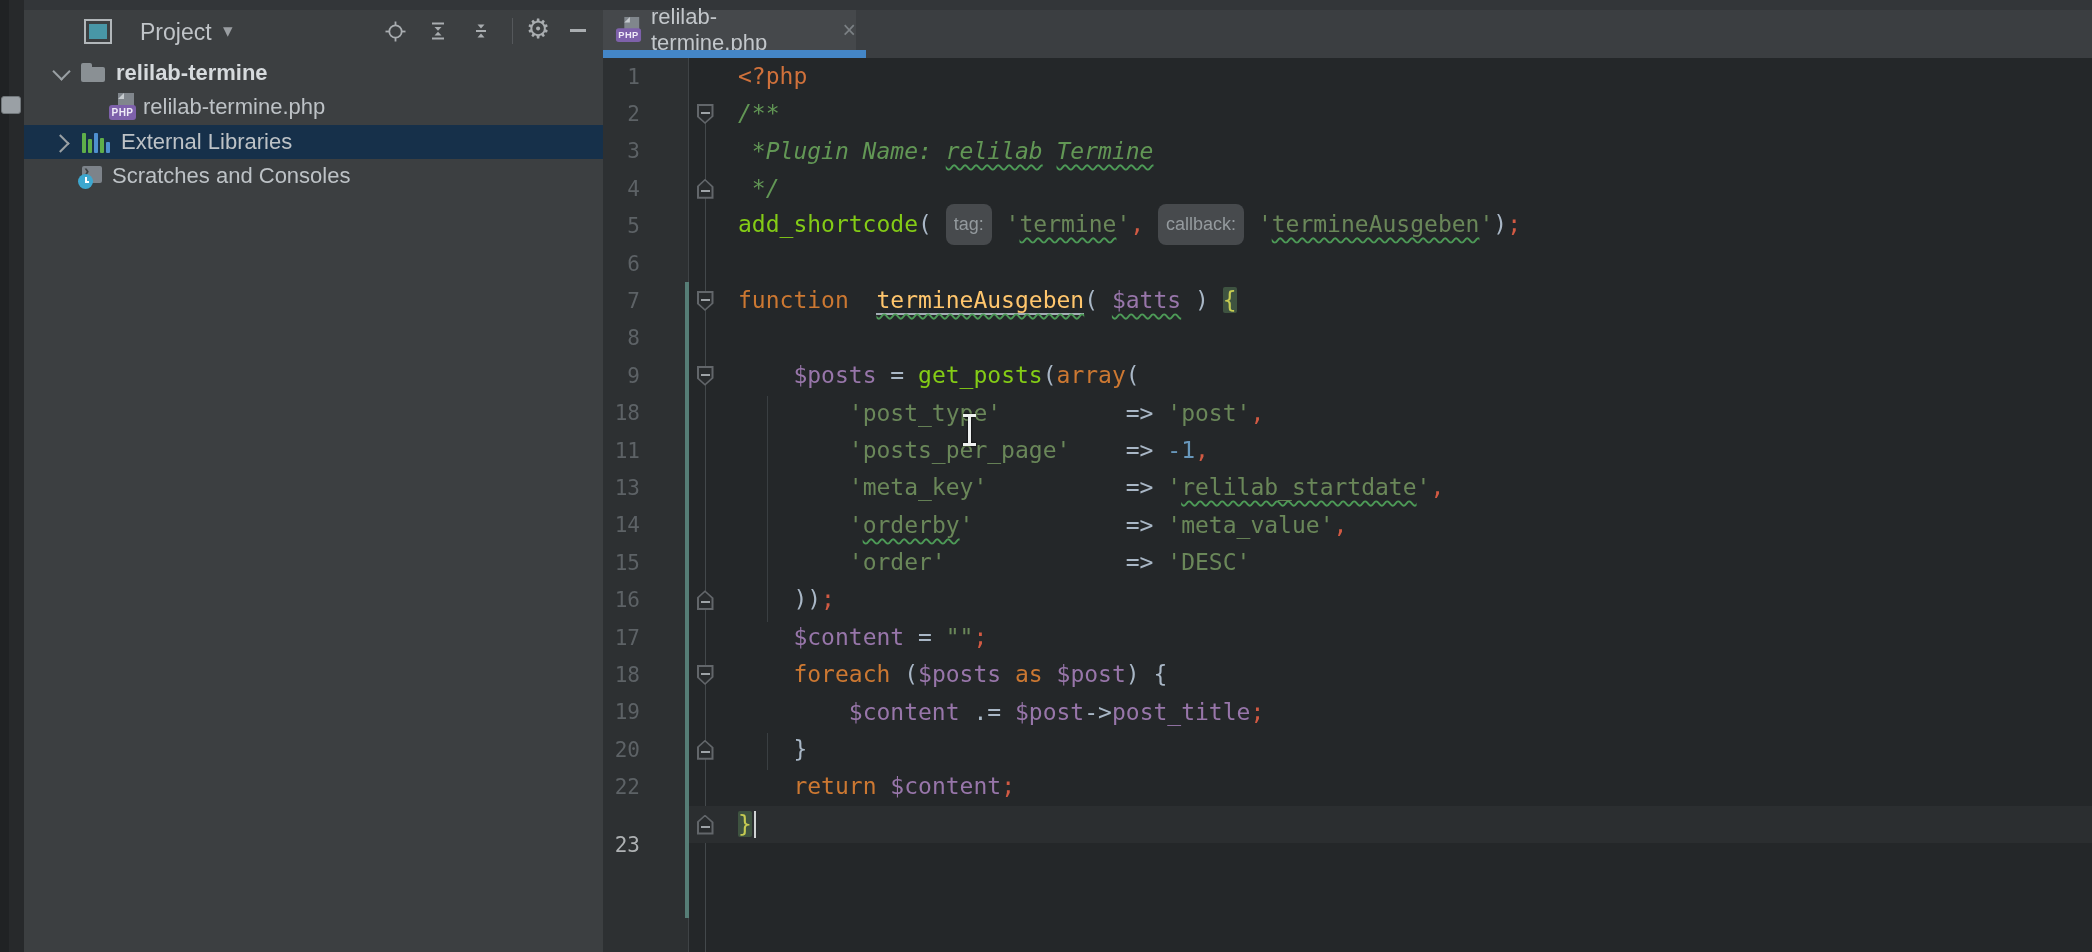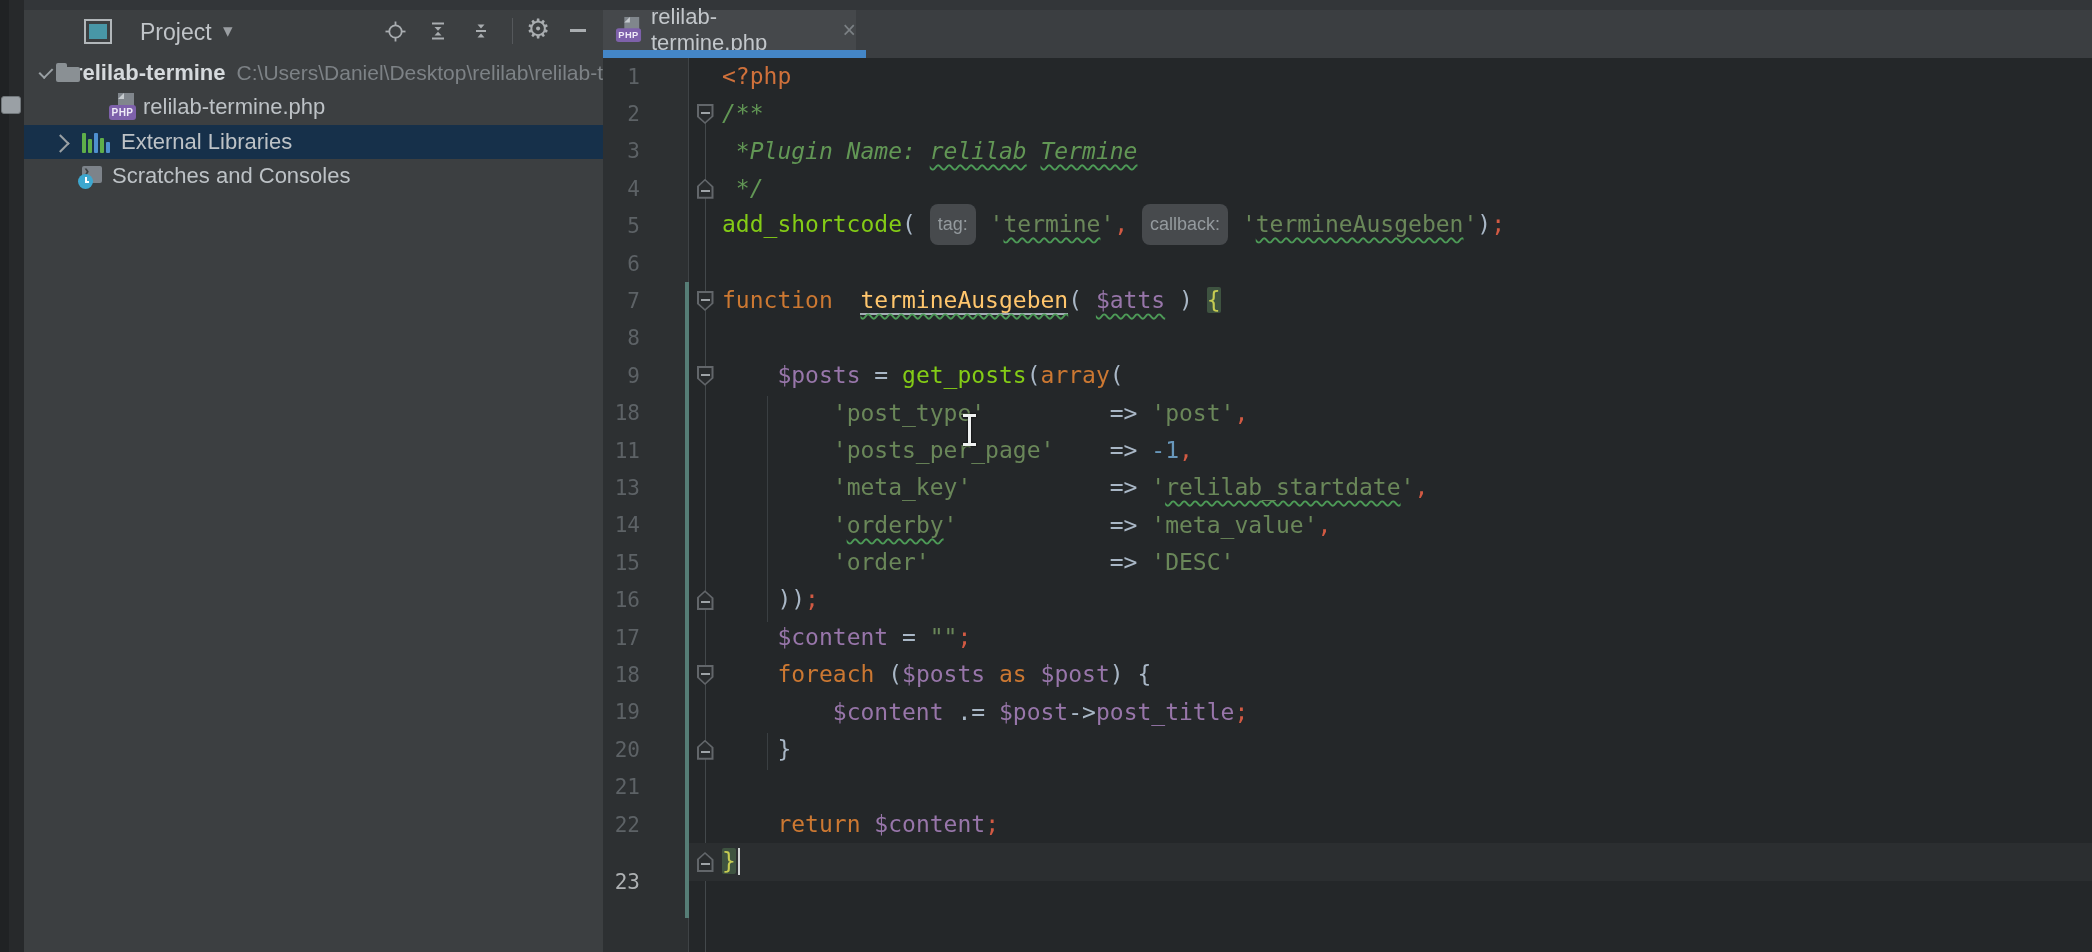--- a/index.html
+++ b/index.html
@@ -62,21 +62,21 @@
   #vcsbar{left:82px;top:224px;width:4px;height:636px;background:#567d76;}
   #foldguide{left:102px;top:56px;width:1px;height:838px;background:#43484b;}
   .indentguide{width:1px;background:#3a3f42;position:absolute;left:164px;}
   #rows{left:0;top:0;width:1489px;}
   .crow{display:flex;height:37.4px;align-items:center;position:relative;}
   .crow.cur{background:linear-gradient(to right,transparent 86px,#2b2e30 86px);}
   .lnum{width:85px;box-sizing:border-box;padding-right:48px;text-align:right;
     font-family:"DejaVu Sans Mono",monospace;font-size:21px;color:#5d6266;flex:none;}
   .crow.cur .lnum{color:#aeb1b3;margin-top:41px;}
   .foldc{width:34px;flex:none;display:flex;justify-content:center;align-items:center;position:relative;z-index:2;}
-  .lcode{margin:0;font-family:"DejaVu Sans Mono",monospace;font-size:23px;line-height:37.4px;white-space:pre;flex:1;}
+  .lcode{margin:16px;font-family:"DejaVu Sans Mono",monospace;font-size:23px;line-height:37.4px;white-space:pre;flex:1;}
   
   .fm{position:relative;width:17px;height:20px;}
   .fm .o{position:absolute;inset:0;background:#62666a;}
   .fm .i{position:absolute;inset:2px;background:#282b2d;}
   .fm.start .o,.fm.start .i{clip-path:polygon(0 0,100% 0,100% 62%,50% 100%,0 62%);}
   .fm.end .o,.fm.end .i{clip-path:polygon(50% 0,100% 38%,100% 100%,0 100%,0 38%);}
   .fm .m{position:absolute;left:4px;right:4px;top:8px;height:2px;background:#9ea3a7;}
   .fm.end .m{top:11px;}
   
   .tag{color:#d0713b;} .kw{color:#cc7832;} .call{color:#84cc16;} .decl{color:#ffc66d;}
@@ -143,21 +143,20 @@
     <div class="abs" id="btn-hide"></div>
   </div>
 
   <div class="trow" id="row-root">
     <span style="width:27px"></span>
       <span class="chev down"></span>
     <span style="width:13px"></span>
       <span class="folder"></span>
     <span style="width:11px"></span>
     <span class="tname bold">relilab-termine</span>
-    <span class="tpath">C:\Users\Daniel\Desktop\relilab\relilab-t</span>
   </div>
 
   <div class="trow" id="row-file">
     <span style="width:85px"></span>
     <span class="phpicon">
         <span class="page"></span>
       <span class="badge">PHP</span>
       </span>
     <span style="width:6px"></span>
     <span class="tname">relilab-termine.php</span>
@@ -338,25 +337,20 @@
         <span class="foldc">
           <span class="fm end">
             <span class="o"></span>
             <span class="i"></span>
             <span class="m"></span>
           </span>
         </span>
         <pre class="lcode"><span class="sp">    </span><span class="op">}</span></pre>
       </div>
       <div class="crow">
-        <span class="lnum">21</span>
-        <span class="foldc"></span>
-        <pre class="lcode"></pre>
-      </div>
-      <div class="crow">
         <span class="lnum">22</span>
         <span class="foldc"></span>
         <pre class="lcode"><span class="sp">    </span><span class="kw">return</span><span class="sp"> </span><span class="var">$content</span><span class="pt">;</span></pre>
       </div>
       <div class="crow cur">
         <span class="lnum">23</span>
         <span class="foldc">
           <span class="fm end">
             <span class="o"></span>
             <span class="i"></span>

